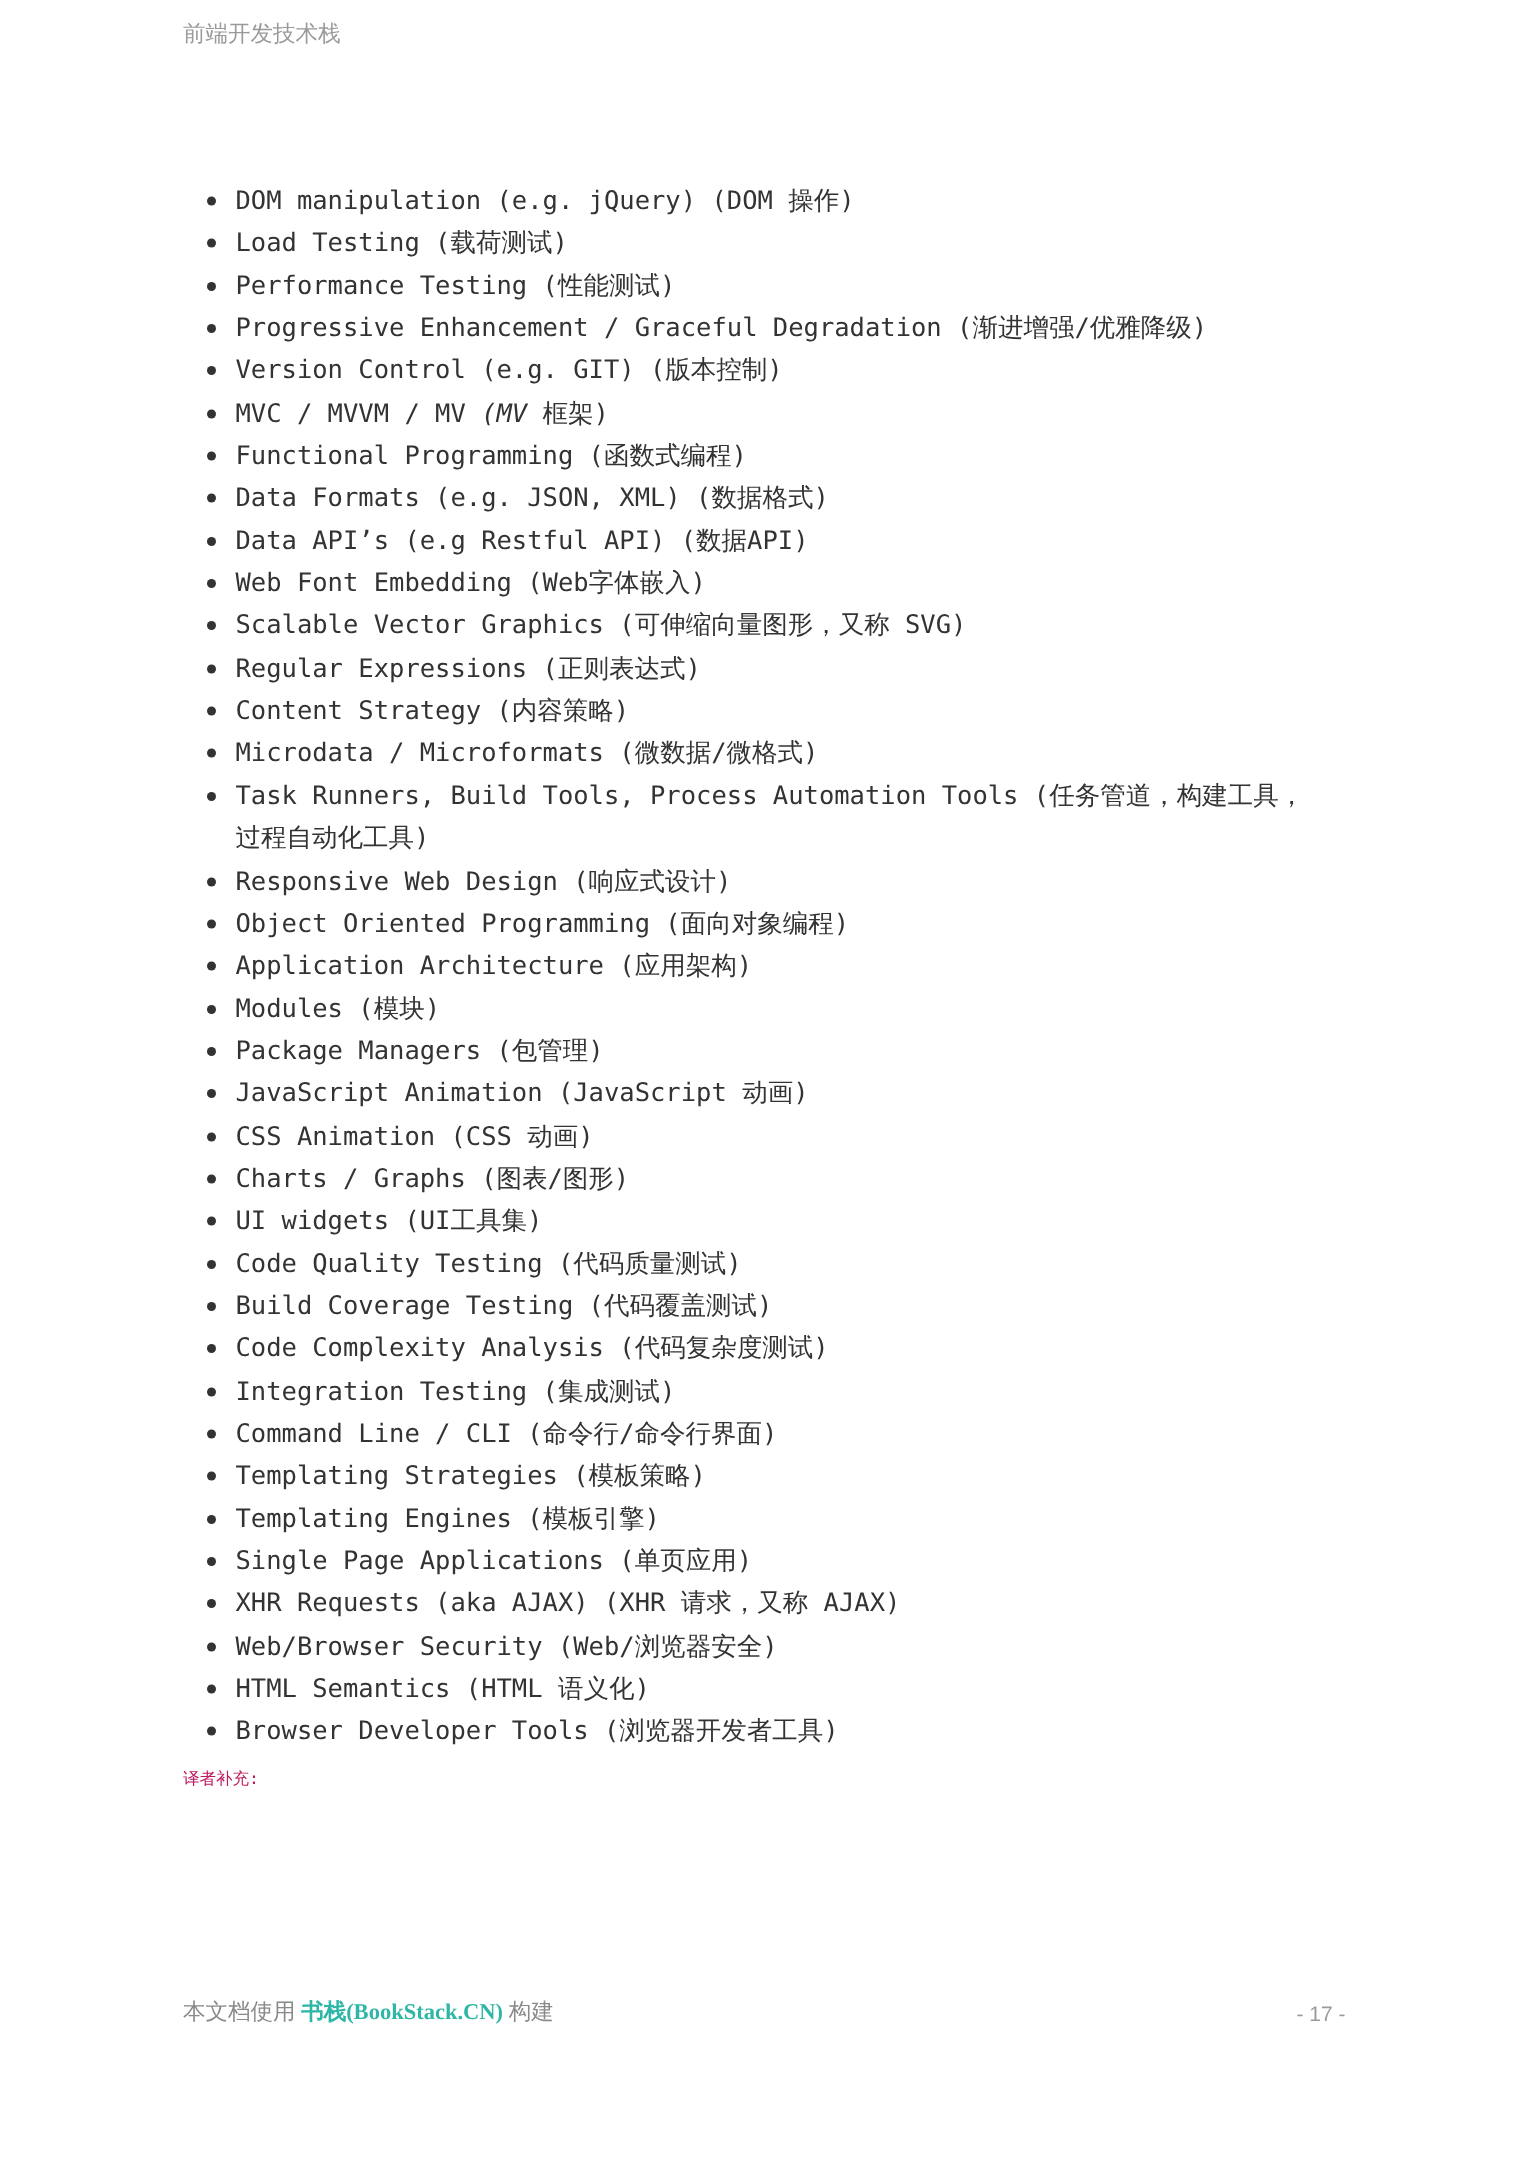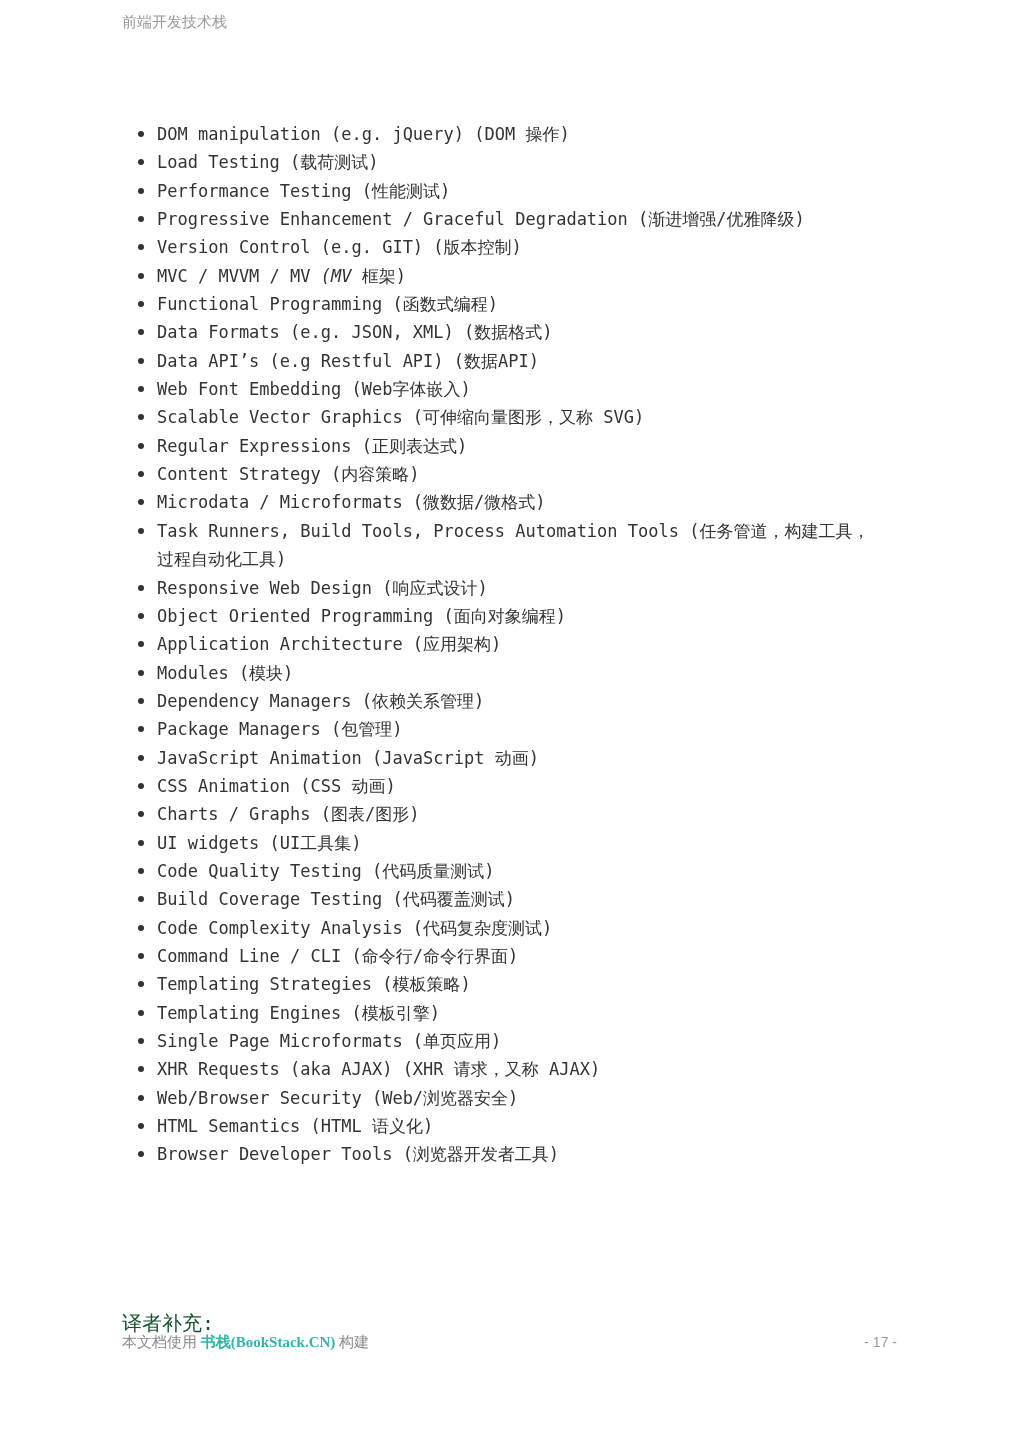--- a/index.html
+++ b/index.html
@@ -54,25 +54,25 @@
     height: 6px;
     border-radius: 50%;
     background: #333333;
   }
   ul.tech-list li .seg-italic {
     font-style: italic;
   }
   .translator-note {
     position: absolute;
     left: 122px;
-    top: 1315px;
+    top: 1177px;
     font-family: "DejaVu Sans Mono", "DejaVu Sans", monospace;
-    font-size: 20px;
+    font-size: 11px;
     line-height: 17px;
-    color: #14532d;
+    color: #be185d;
   }
   .footer-line {
     position: absolute;
     left: 122px;
     top: 1333px;
     font-family: "Liberation Serif", serif;
     font-size: 15px;
     line-height: 18px;
     color: #8a8a8a;
   }
@@ -114,33 +114,33 @@
       <li><span>Web Font Embedding (Web字体嵌入)</span></li>
       <li><span>Scalable Vector Graphics (可伸缩向量图形，又称 SVG)</span></li>
       <li><span>Regular Expressions (正则表达式)</span></li>
       <li><span>Content Strategy (内容策略)</span></li>
       <li><span>Microdata / Microformats (微数据/微格式)</span></li>
       <li><span>Task Runners, Build Tools, Process Automation Tools (任务管道，构建工具，</span><br><span>过程自动化工具)</span></li>
       <li><span>Responsive Web Design (响应式设计)</span></li>
       <li><span>Object Oriented Programming (面向对象编程)</span></li>
       <li><span>Application Architecture (应用架构)</span></li>
       <li><span>Modules (模块)</span></li>
-      <li><span>Dependency Managers (依赖关系管理)</span></li>
       <li><span>Package Managers (包管理)</span></li>
       <li><span>JavaScript Animation (JavaScript 动画)</span></li>
       <li><span>CSS Animation (CSS 动画)</span></li>
       <li><span>Charts / Graphs (图表/图形)</span></li>
       <li><span>UI widgets (UI工具集)</span></li>
       <li><span>Code Quality Testing (代码质量测试)</span></li>
       <li><span>Build Coverage Testing (代码覆盖测试)</span></li>
       <li><span>Code Complexity Analysis (代码复杂度测试)</span></li>
+      <li><span>Integration Testing (集成测试)</span></li>
       <li><span>Command Line / CLI (命令行/命令行界面)</span></li>
       <li><span>Templating Strategies (模板策略)</span></li>
       <li><span>Templating Engines (模板引擎)</span></li>
-      <li><span>Single Page Microformats (单页应用)</span></li>
+      <li><span>Single Page Applications (单页应用)</span></li>
       <li><span>XHR Requests (aka AJAX) (XHR 请求，又称 AJAX)</span></li>
       <li><span>Web/Browser Security (Web/浏览器安全)</span></li>
       <li><span>HTML Semantics (HTML 语义化)</span></li>
       <li><span>Browser Developer Tools (浏览器开发者工具)</span></li>
     </ul>
 
   <div class="translator-note">译者补充:</div>
 
   <div class="footer-line"><span>本文档使用 </span><a class="bookstack-link">书栈(BookStack.CN)</a><span> 构建</span></div>
 

